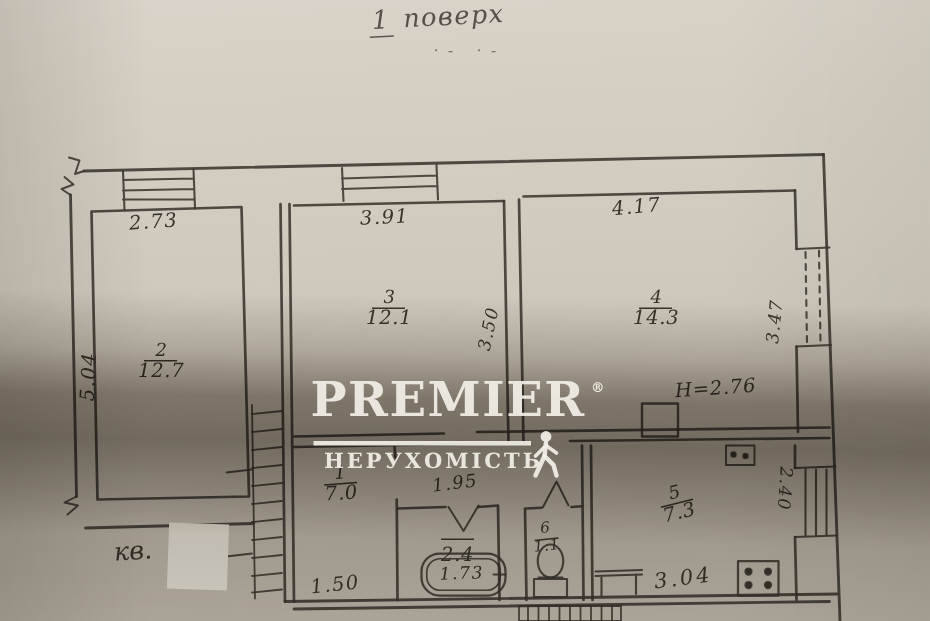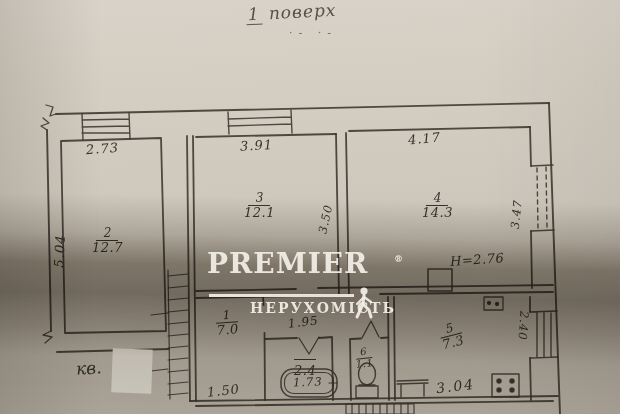--- a/index.html
+++ b/index.html
@@ -19,24 +19,24 @@
   .title-wrap{position:absolute;left:246px;top:2px;transform:rotate(-3deg);color:#55504a;font-style:italic;font-size:17px;letter-spacing:1px;}
   .title-wrap .tnum{display:inline-block;border-bottom:1.6px solid #5a554e;padding:0 2px;}
   .title-wrap .tword{margin-left:7px;}
   .title-marks{position:absolute;left:289px;top:27px;font-size:11px;letter-spacing:6px;color:rgba(92,86,76,.75);font-style:italic;}
   .white-box{position:absolute;left:112px;top:349px;width:40px;height:44px;background:#e8e4db;transform:rotate(2deg);}
   .shade{position:absolute;inset:0;mix-blend-mode:multiply;pointer-events:none;
     background:linear-gradient(181deg,rgba(0,0,0,0) 0%,rgba(0,0,0,0) 48%,rgba(88,74,56,.22) 57%,rgba(70,58,42,.50) 64%,rgba(60,50,37,.55) 71%,rgba(68,57,43,.40) 79%,rgba(80,70,55,.24) 86%,rgba(86,76,61,.18) 100%);}
   .shade2{position:absolute;inset:0;mix-blend-mode:multiply;pointer-events:none;
     background:linear-gradient(90deg,rgba(45,36,24,.12) 0%,rgba(0,0,0,0) 16%,rgba(0,0,0,0) 78%,rgba(60,52,40,.05) 100%);}
   .wm{position:absolute;left:0;top:0;width:620px;height:414px;pointer-events:none;color:rgba(243,240,232,.92);}
-  .wm-brand{position:absolute;left:207px;top:250px;font-size:28px;font-weight:bold;letter-spacing:1px;line-height:1;}
+  .wm-brand{position:absolute;left:207px;top:250px;font-size:32px;font-weight:bold;letter-spacing:1px;line-height:1;}
   .wm-reg{position:absolute;left:394px;top:254px;font-size:9px;font-weight:bold;}
   .wm-line{position:absolute;left:209px;top:294px;width:145px;height:2.5px;background:rgba(243,240,232,.92);}
-  .wm-sub{position:absolute;left:216px;top:300px;font-size:14px;font-weight:bold;letter-spacing:2px;margin-left:34px;}
+  .wm-sub{position:absolute;left:216px;top:300px;font-size:14px;font-weight:bold;letter-spacing:2px;}
   .wm-person{position:absolute;left:351px;top:286px;}
 </style>
 </head>
 <body>
 
 <div class="photo">
 
   <svg class="plan-svg" width="620" height="414" viewBox="0 0 620 414">
     <g stroke="#3a362d" stroke-opacity=".88" fill="none" stroke-linecap="round" stroke-linejoin="round">
 

